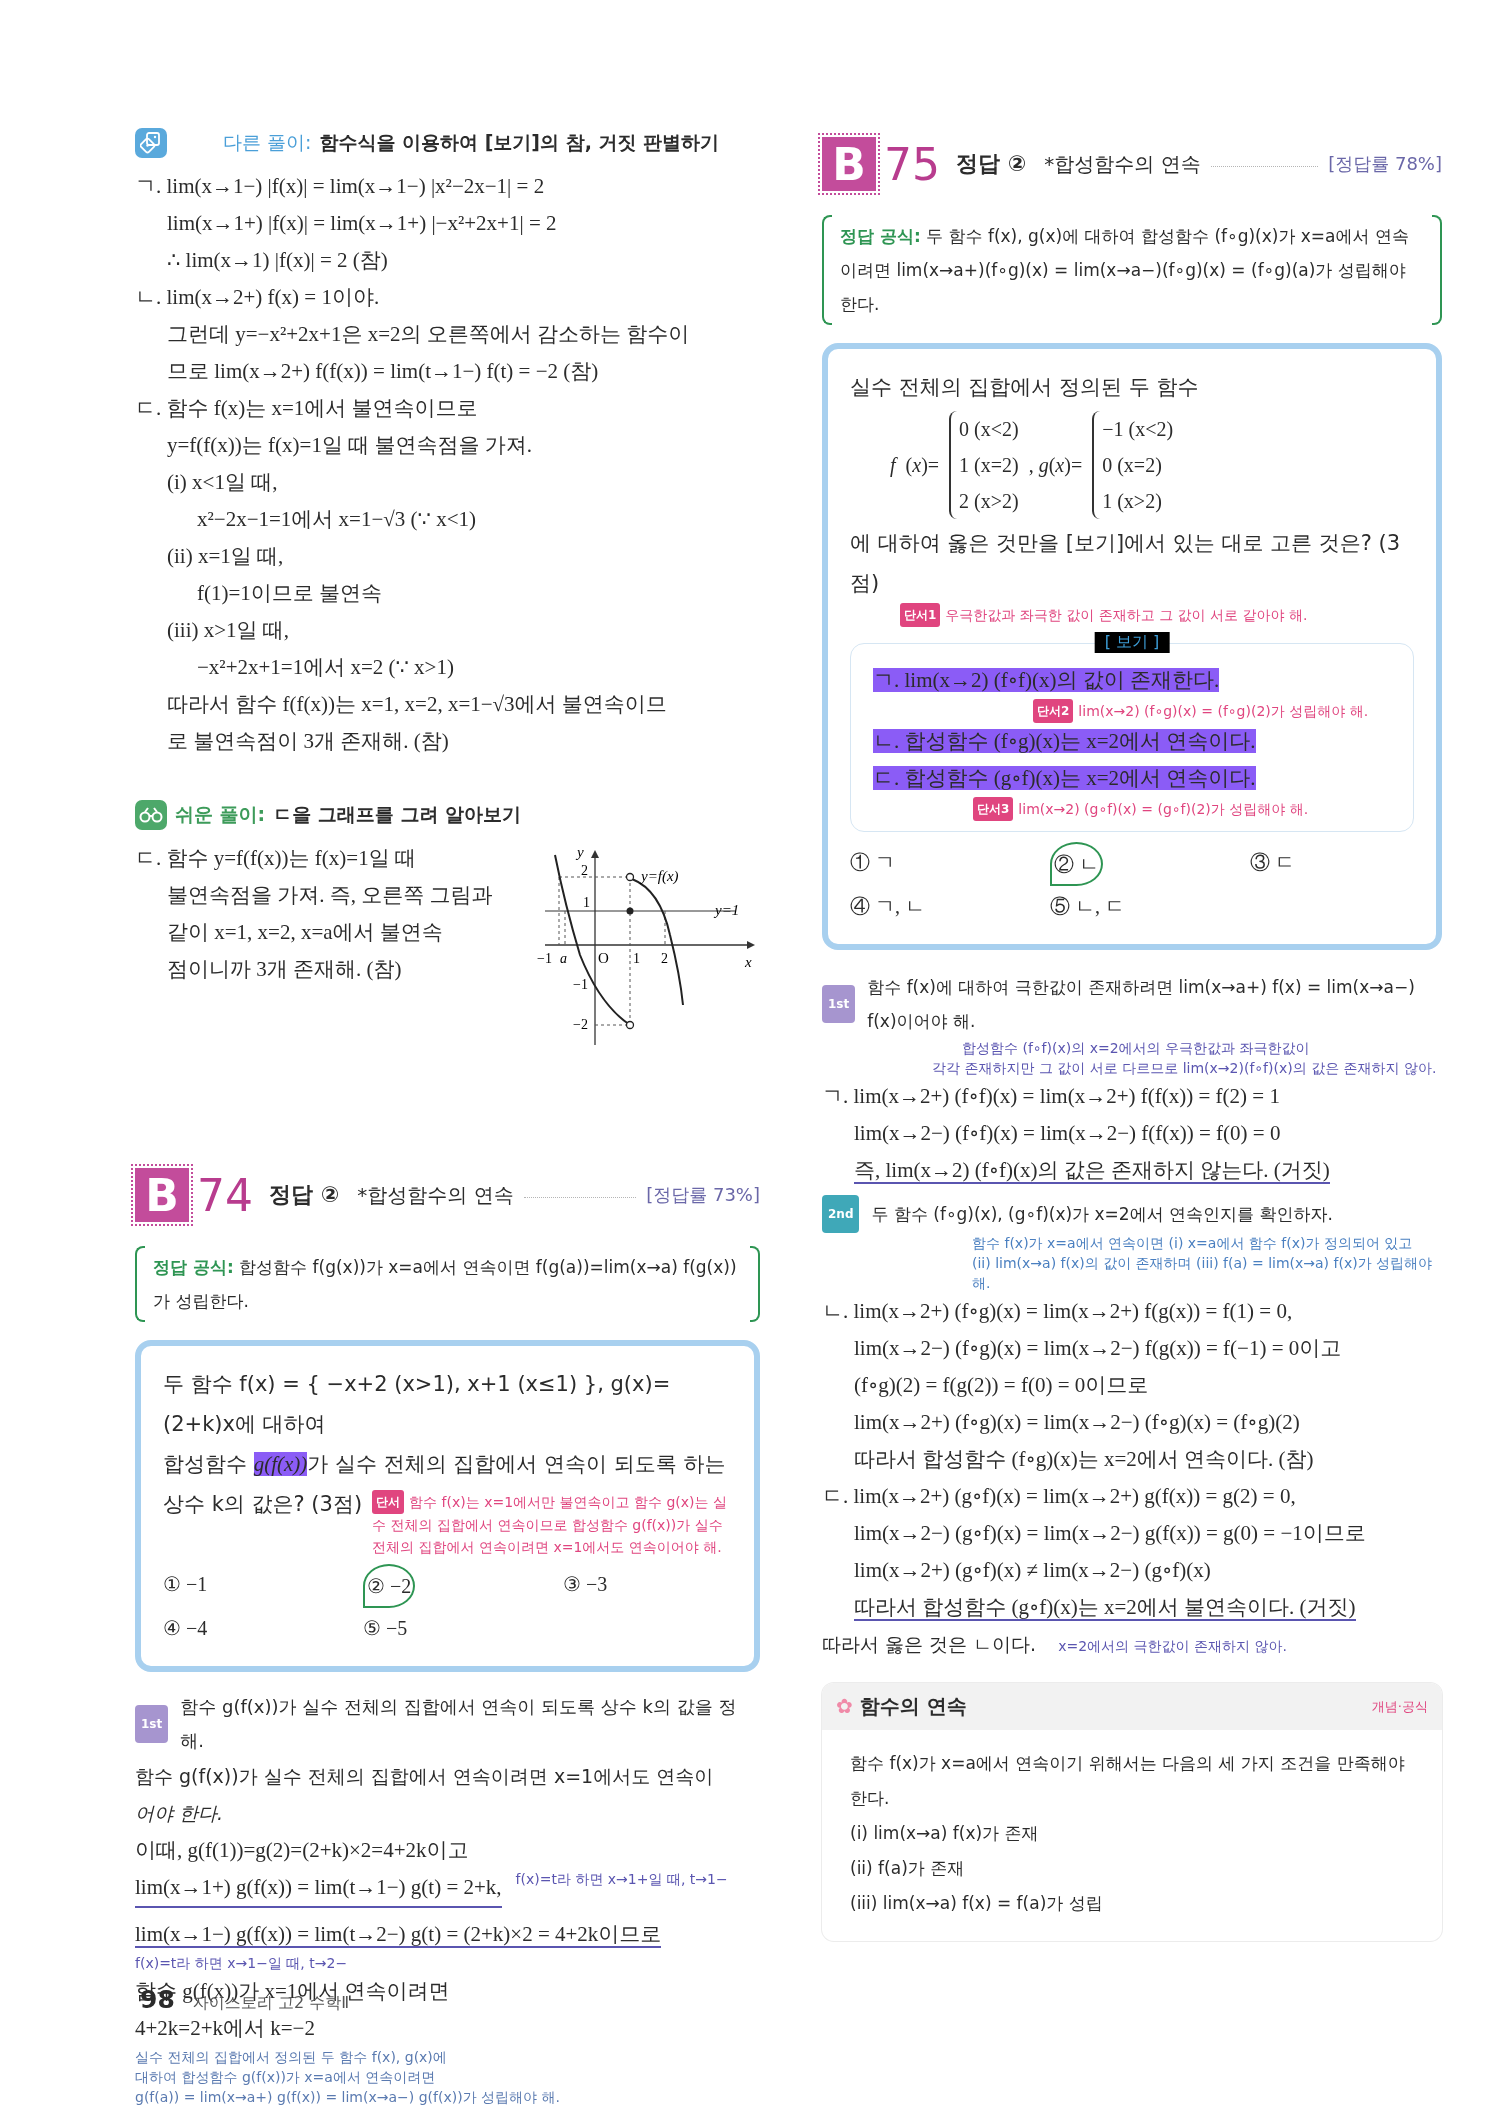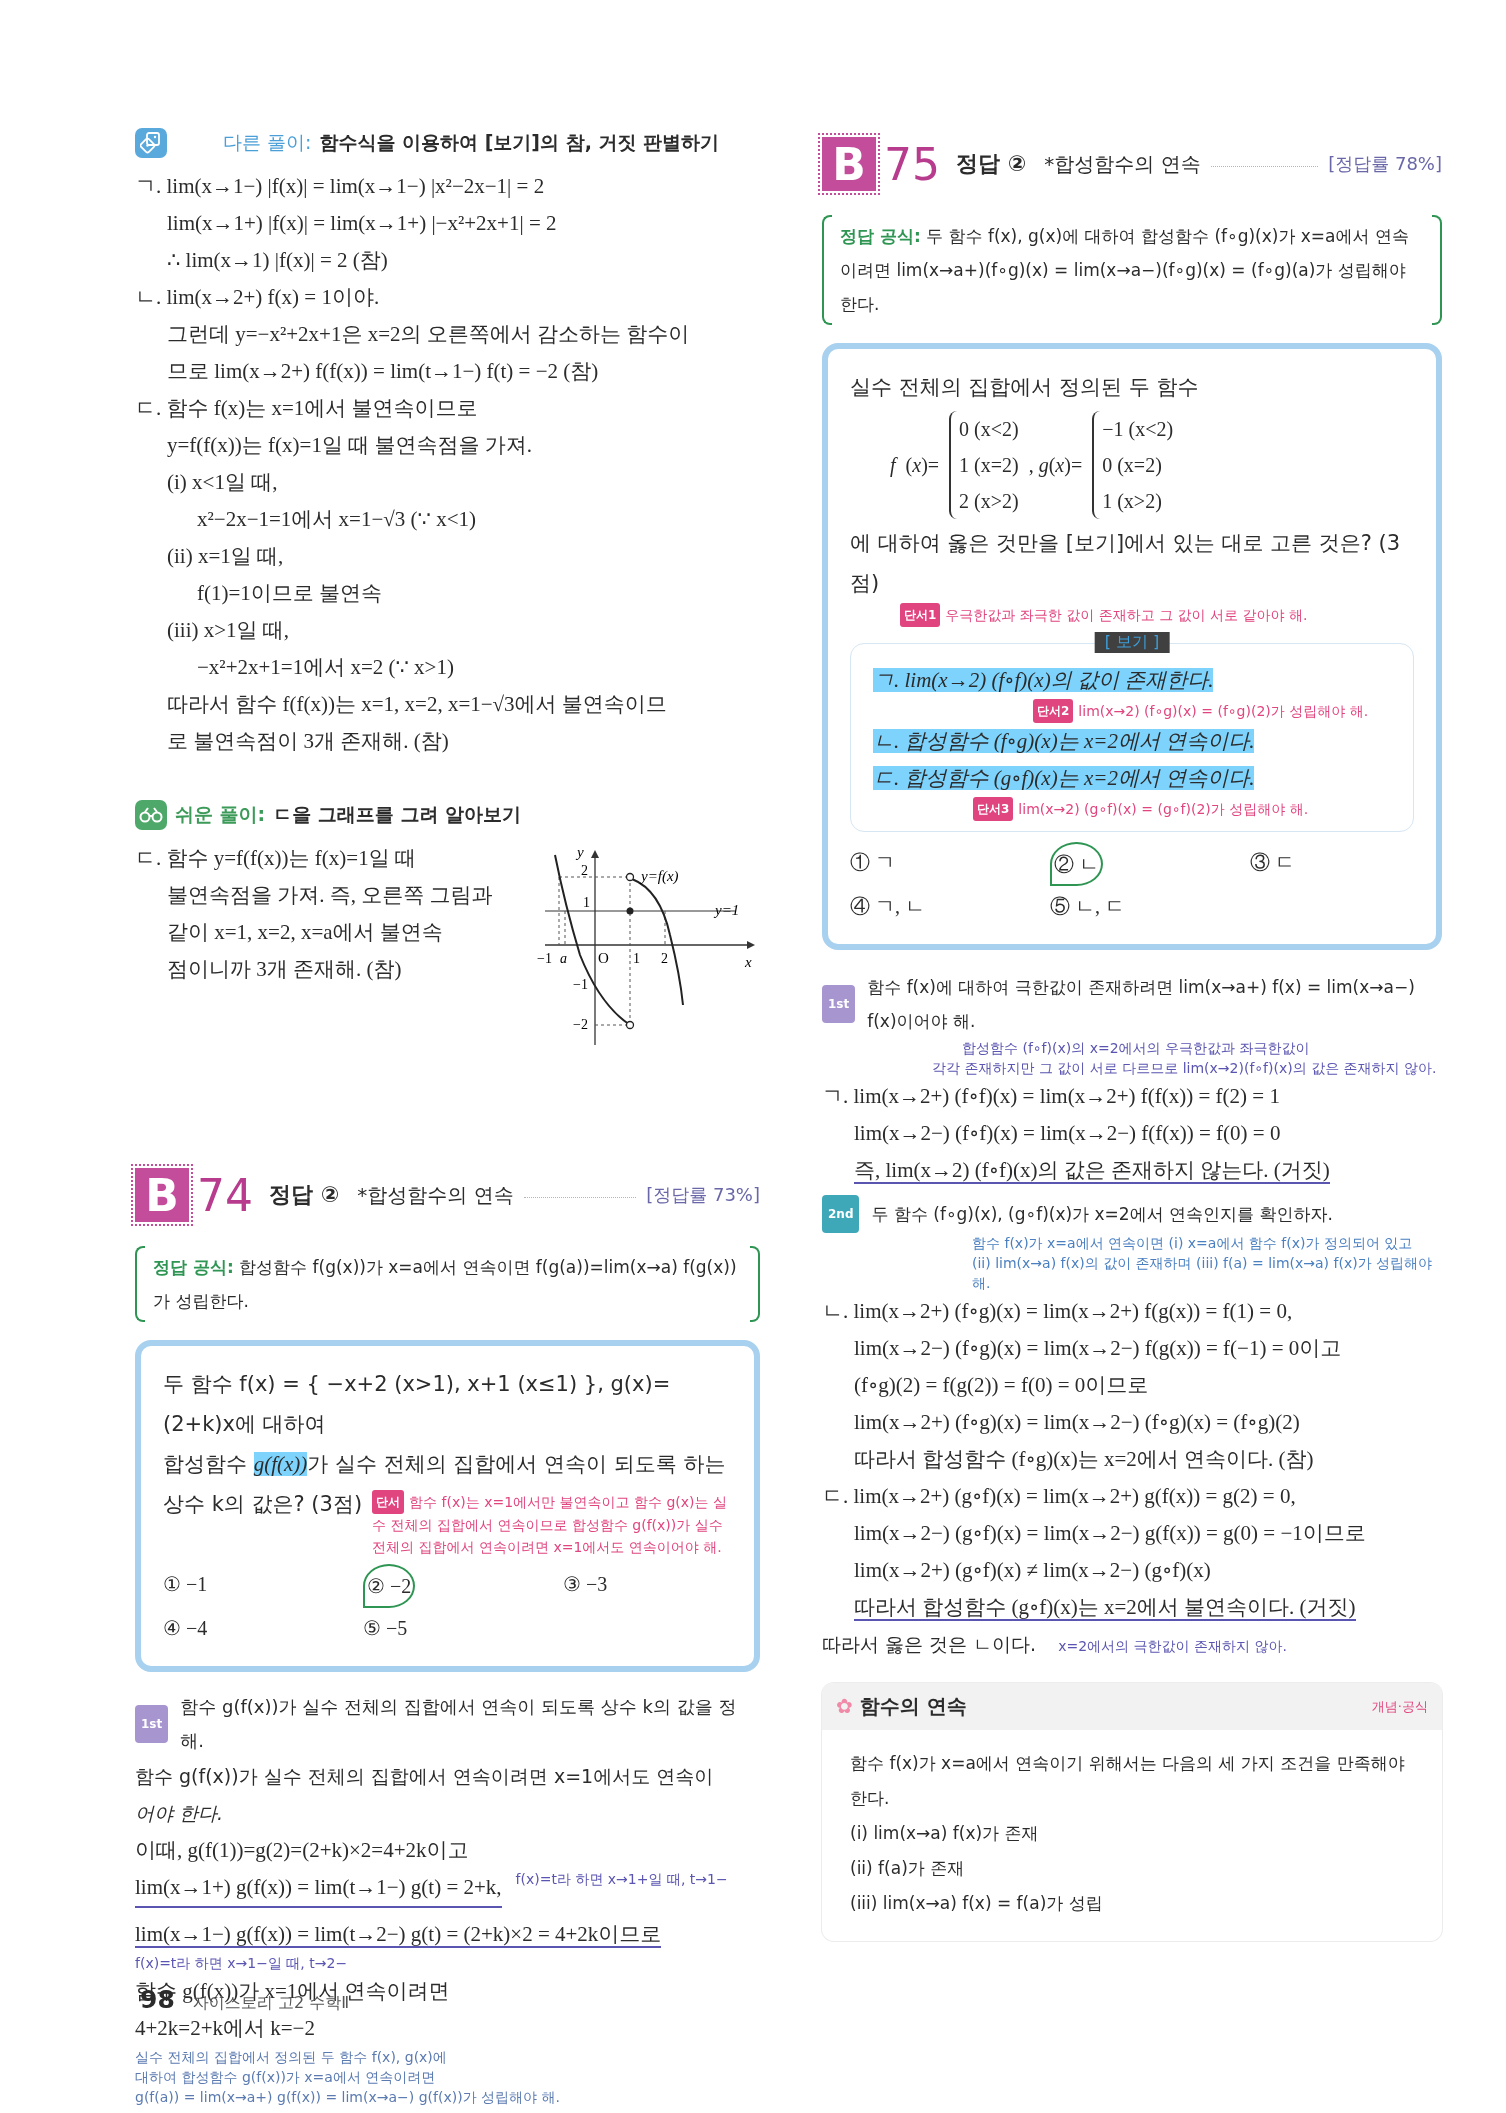--- a/index.html
+++ b/index.html
@@ -33,26 +33,26 @@
   .formula { position: relative; margin: 22px 0 18px 0; padding: 4px 18px; font-size: 17px; line-height: 34px; font-family: "DejaVu Sans", sans-serif; }
   .formula::before, .formula::after { content: ""; position: absolute; top: 0; bottom: 0; width: 8px; border: 2.5px solid #2e9553; }
   .formula::before { left: 0; border-right: none; border-radius: 8px 0 0 8px; }
   .formula::after { right: 0; border-left: none; border-radius: 0 8px 8px 0; }
   .formula .fl { color: #2e9553; font-weight: bold; }
 
   .qbox { border: 6px solid #a8d0ef; border-radius: 16px; padding: 18px 22px; background: #fff; }
   .qtext { font-size: 21px; line-height: 40px; font-family: "DejaVu Sans", sans-serif; }
   .hint { color: #e0457f; font-size: 14px; line-height: 22px; font-family: "DejaVu Sans", sans-serif; }
   .hbadge { display: inline-block; background: #e0457f; color: #fff; font-size: 12px; font-weight: bold; padding: 1px 4px; border-radius: 3px; margin-right: 5px; vertical-align: 1px; }
-  .hl { background: #7dd3fc; font-style: italic; }
+  .hl { background: #8b5cf6; }
   .choices { display: grid; grid-template-columns: 200px 200px 200px; font-size: 20px; line-height: 40px; font-family: "Liberation Serif", serif; margin-top: 6px; }
   .circled-ans { display: inline-block; border: 2px solid #2e9553; border-radius: 50% 50% 50% 0; padding: 0 2px; }
 
   .bogi { border: 1.5px solid #d6e6f3; border-radius: 14px; padding: 18px 22px 10px 22px; margin: 16px 0 10px 0; position: relative; }
-  .bogi-title { position: absolute; top: -12px; left: 50%; transform: translateX(-50%); background: #404040; padding: 0 10px; color: #3d9ed8; font-size: 16px; font-family: "DejaVu Sans", sans-serif; }
+  .bogi-title { position: absolute; top: -12px; left: 50%; transform: translateX(-50%); background: #000000; padding: 0 10px; color: #3d9ed8; font-size: 16px; font-family: "DejaVu Sans", sans-serif; }
 
   .step { display: flex; align-items: center; gap: 12px; font-size: 18px; line-height: 34px; font-family: "DejaVu Sans", sans-serif; }
   .stepbadge { display: inline-block; font-size: 12px; font-weight: bold; color: #fff; padding: 2px 6px; border-radius: 4px; }
   .sb1 { background: #a695cf; }
   .sb2 { background: #3fa8b8; }
   .note { color: #5a55b0; font-size: 14px; line-height: 20px; font-family: "DejaVu Sans", sans-serif; }
   .uline { border-bottom: 2px solid #5a55b0; }
 
   .concept { margin-top: 20px; border-radius: 12px; box-shadow: 0 0 0 1px #ececec; overflow: hidden; }
   .concept-head { background: #f2f2f2; display: flex; justify-content: space-between; align-items: center; padding: 10px 14px; }

